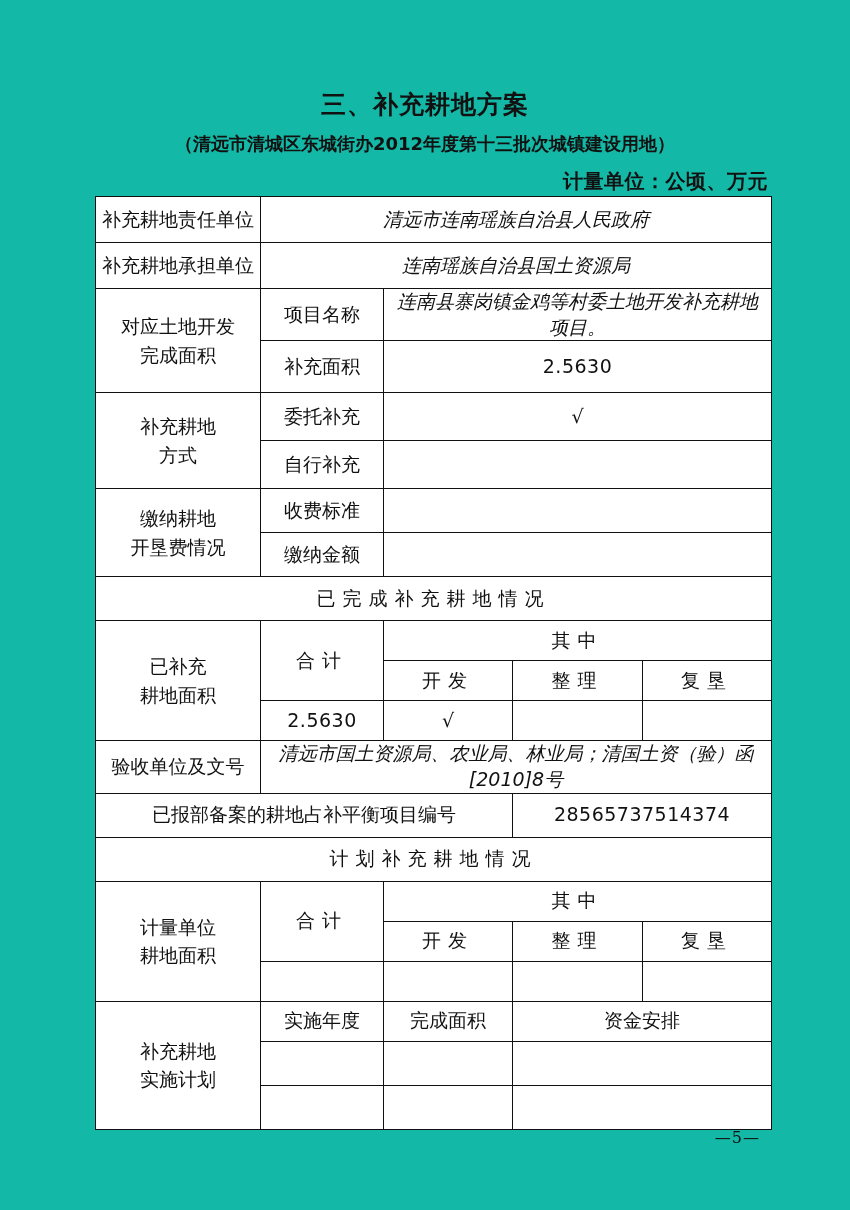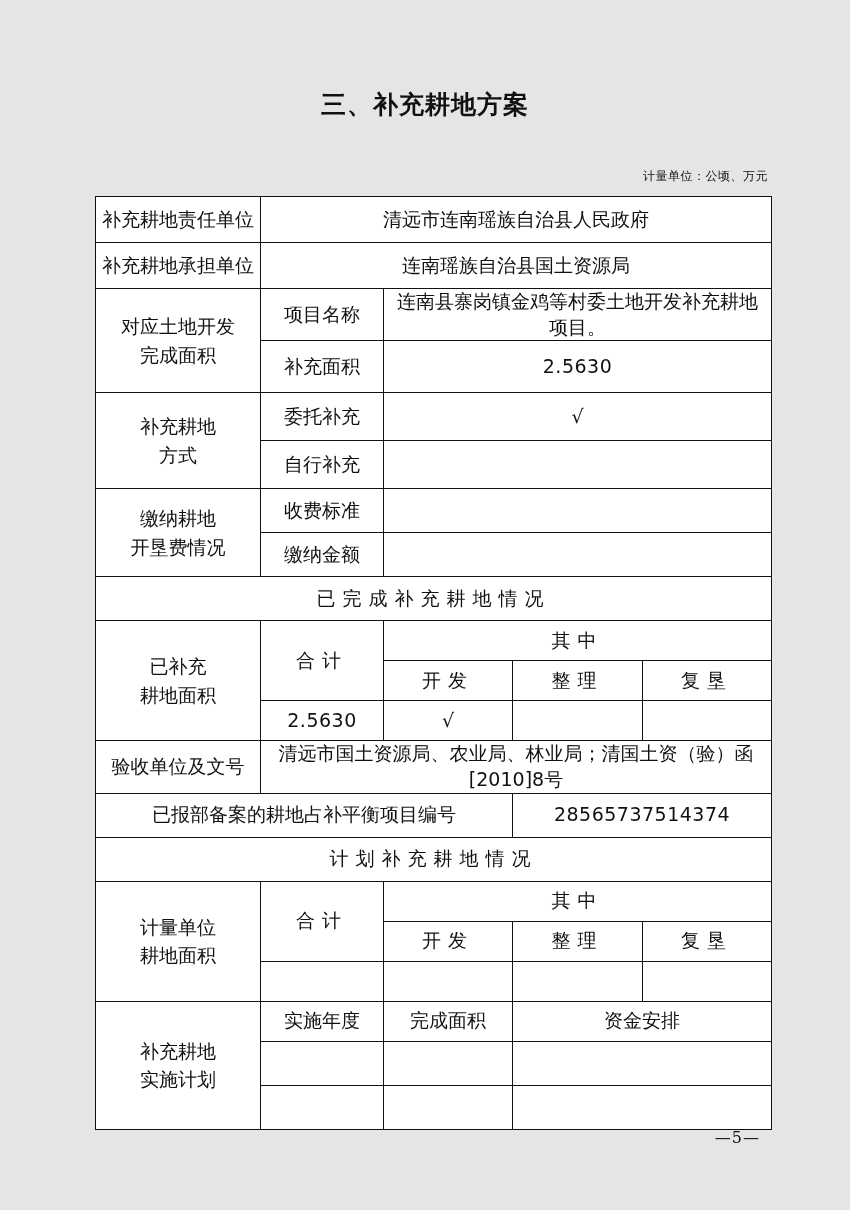--- a/index.html
+++ b/index.html
@@ -11,21 +11,21 @@
     width: 850px;
     height: 1210px;
     position: relative;
     font-family: "DejaVu Sans", "Liberation Sans", sans-serif;
     color: #111111;
     overflow: hidden;
   }
   .page {
     position: absolute;
     inset: 0;
-    background: #e5e5e5;
+    background: #14b8a6;
   }
 
   
   .doc-title {
     position: absolute;
     left: 0;
     right: 0;
     top: 88px;
     text-align: center;
     font-size: 25px;
@@ -40,22 +40,22 @@
     top: 132px;
     text-align: center;
     font-size: 18px;
     font-weight: bold;
     letter-spacing: 0px;
   }
   .doc-units {
     position: absolute;
     right: 82px;
     top: 168px;
-    font-size: 12px;
-    font-weight: normal;
+    font-size: 20px;
+    font-weight: bold;
     letter-spacing: 0.5px;
   }
 
   
   .table-wrap {
     position: absolute;
     left: 95px;
     top: 196px;
     width: 676px;
   }
@@ -74,20 +74,21 @@
     line-height: 1.35;
     font-family: "DejaVu Sans", "Liberation Sans", sans-serif;
   }
   td.label {
     font-size: 15.5px;
   }
   td.value-left {
     text-align: left;
     padding-left: 10px;
     font-size: 15.5px;
+    font-style: italic;
   }
   td.section {
     font-size: 16px;
     letter-spacing: 7px;
     padding-left: 7px;
   }
   td.spaced {
     letter-spacing: 7px;
     padding-left: 7px;
   }
@@ -121,20 +122,21 @@
     font-family: "DejaVu Serif", "Liberation Serif", serif;
     letter-spacing: 1px;
   }
 </style>
 </head>
 <body>
 
 <div class="page">
 
   <div class="doc-title">三、补充耕地方案</div>
+  <div class="doc-subtitle">（清远市清城区东城街办2012年度第十三批次城镇建设用地）</div>
   <div class="doc-units">计量单位：公顷、万元</div>
 
   <div class="table-wrap">
     <table class="form">
       <colgroup>
         <col style="width:165px">
         <col style="width:123px">
         <col style="width:129px">
         <col style="width:130px">
         <col style="width:129px">

